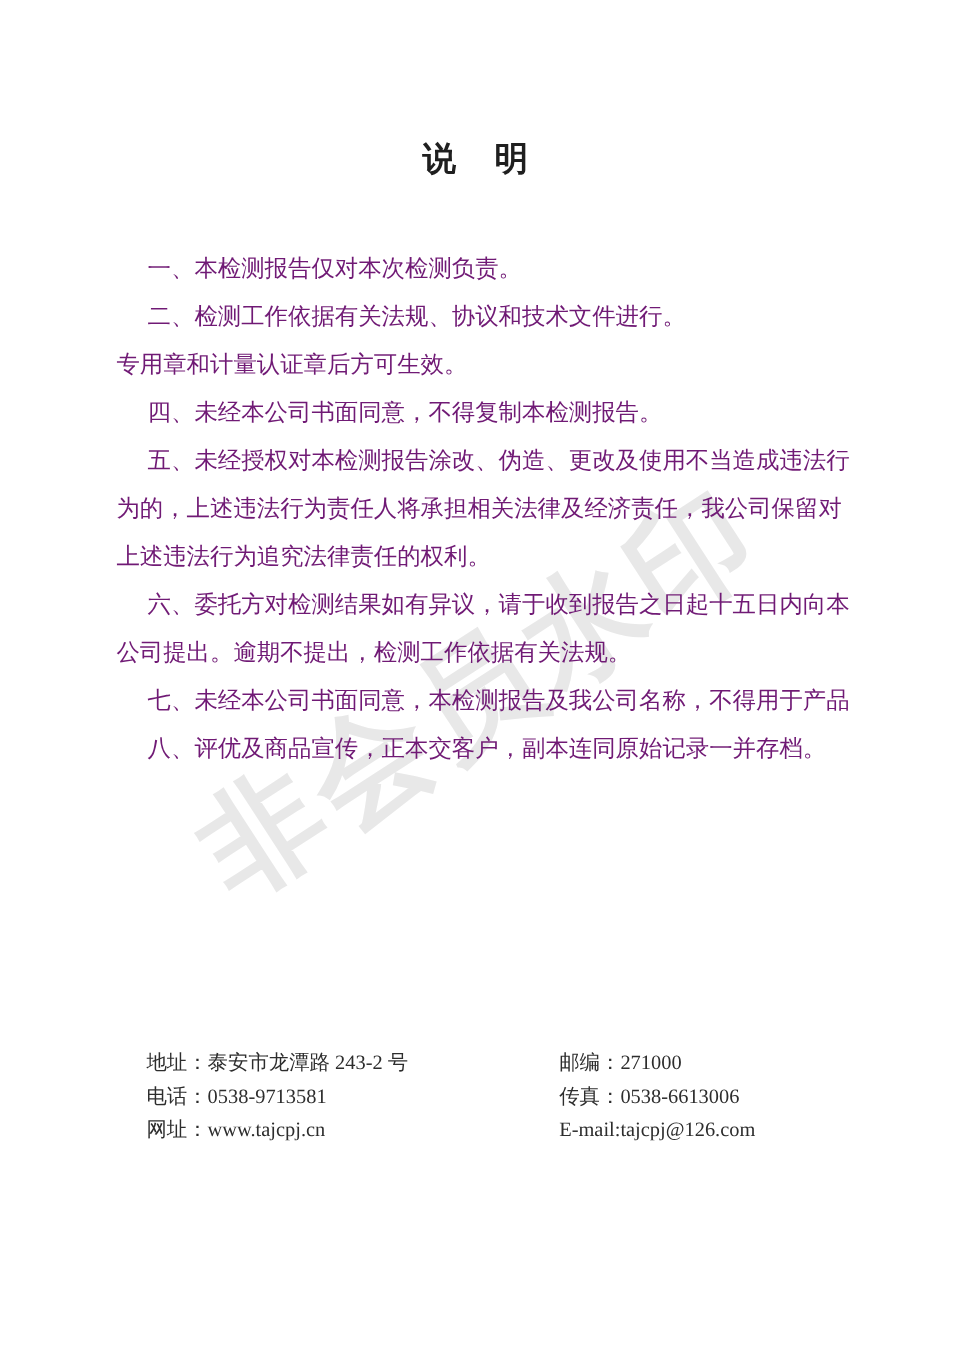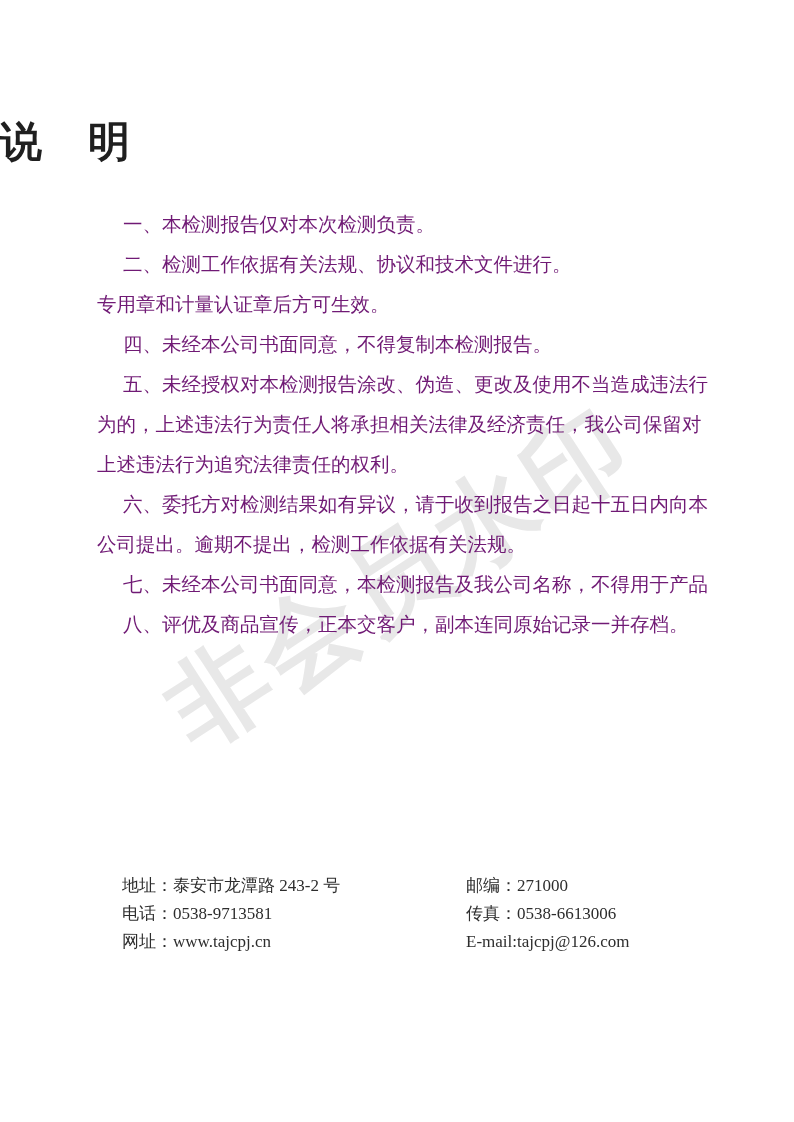--- a/index.html
+++ b/index.html
@@ -9,21 +9,22 @@
     height: 1122px;
     background: #ffffff;
     overflow: hidden;
     font-family: "Liberation Serif", "DejaVu Serif", serif;
   }
   .title {
     position: absolute;
     top: 114px;
     left: 0;
     width: 100%;
-    font-size: 42px;
+    text-align: center;
+    font-size: 28px;
     font-weight: bold;
     color: #1f1f1f;
     letter-spacing: 2px;
     z-index: 1;
   }
   .watermark {
     position: absolute;
     left: 120px;
     top: 518px;
     width: 560px;

